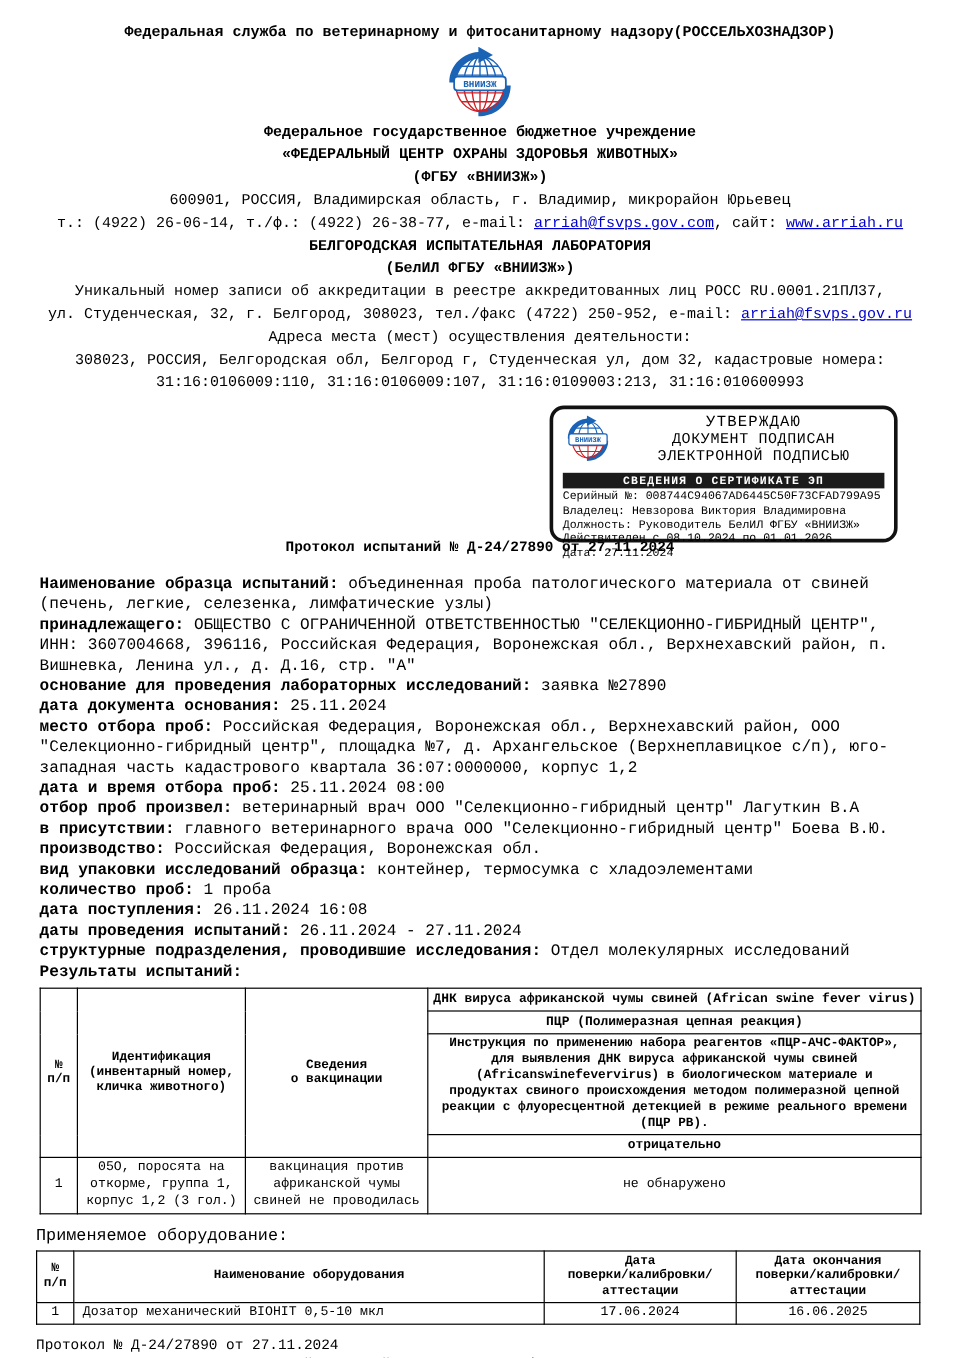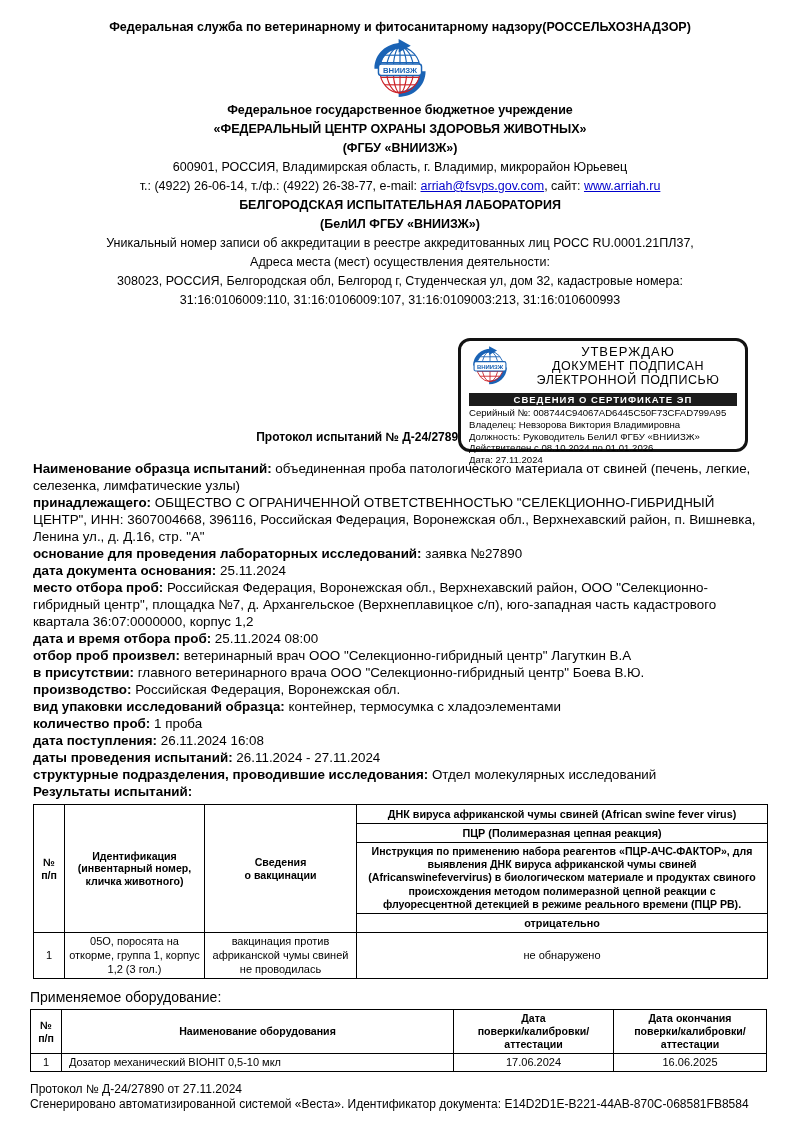--- a/index.html
+++ b/index.html
@@ -1,20 +1,20 @@
 <!DOCTYPE html>
 <html><head>
 <meta charset="utf-8">
 <style>
   * { box-sizing: border-box; }
   html,body { margin:0; padding:0; background:#9a9a9a; }
   .page {
     width:800px; height:1132px; margin:0 auto; background:#fff; color:#000;
     position:relative; overflow:hidden;
-    font-family:Liberation Sans, sans-serif;
+    font-family:Liberation Mono, monospace;
   }
   .hdr { text-align:center; padding-top:18px; }
   .hl { font-size:12.5px; line-height:19px; }
   .hb { font-weight:bold; }
   .logo-wrap { height:62px; margin:2px auto 0; }
   .lnk { color:#0000cc; text-decoration:underline; cursor:pointer; }
 
   .stamp {
     position:absolute; left:458px; top:338px; width:290px; height:114px;
     background:#fff; border:3px solid #121212; border-radius:12px;
@@ -101,20 +101,21 @@
     </div>
 
     <div class="hl hb">Федеральное государственное бюджетное учреждение</div>
     <div class="hl hb">«ФЕДЕРАЛЬНЫЙ ЦЕНТР ОХРАНЫ ЗДОРОВЬЯ ЖИВОТНЫХ»</div>
     <div class="hl hb">(ФГБУ «ВНИИЗЖ»)</div>
     <div class="hl">600901, РОССИЯ, Владимирская область, г. Владимир, микрорайон Юрьевец</div>
     <div class="hl"><span>т.: (4922) 26-06-14, т./ф.: (4922) 26-38-77, e-mail: </span><a class="lnk">arriah@fsvps.gov.com</a><span>, сайт: </span><a class="lnk">www.arriah.ru</a></div>
     <div class="hl hb">БЕЛГОРОДСКАЯ ИСПЫТАТЕЛЬНАЯ ЛАБОРАТОРИЯ</div>
     <div class="hl hb">(БелИЛ ФГБУ «ВНИИЗЖ»)</div>
     <div class="hl">Уникальный номер записи об аккредитации в реестре аккредитованных лиц РОСС RU.0001.21ПЛ37,</div>
+    <div class="hl"><span>ул. Студенческая, 32, г. Белгород, 308023, тел./факс (4722) 250-952, e-mail: </span><a class="lnk">arriah@fsvps.gov.ru</a></div>
     <div class="hl">Адреса места (мест) осуществления деятельности:</div>
     <div class="hl">308023, РОССИЯ, Белгородская обл, Белгород г, Студенческая ул, дом 32, кадастровые номера:</div>
     <div class="hl">31:16:0106009:110, 31:16:0106009:107, 31:16:0109003:213, 31:16:010600993</div>
   </div>
 
   <div class="stamp">
     <div class="stamp-top">
       <div class="stamp-logo">
         <svg viewBox="0 0 104 92" width="46" height="41">
           <defs>

